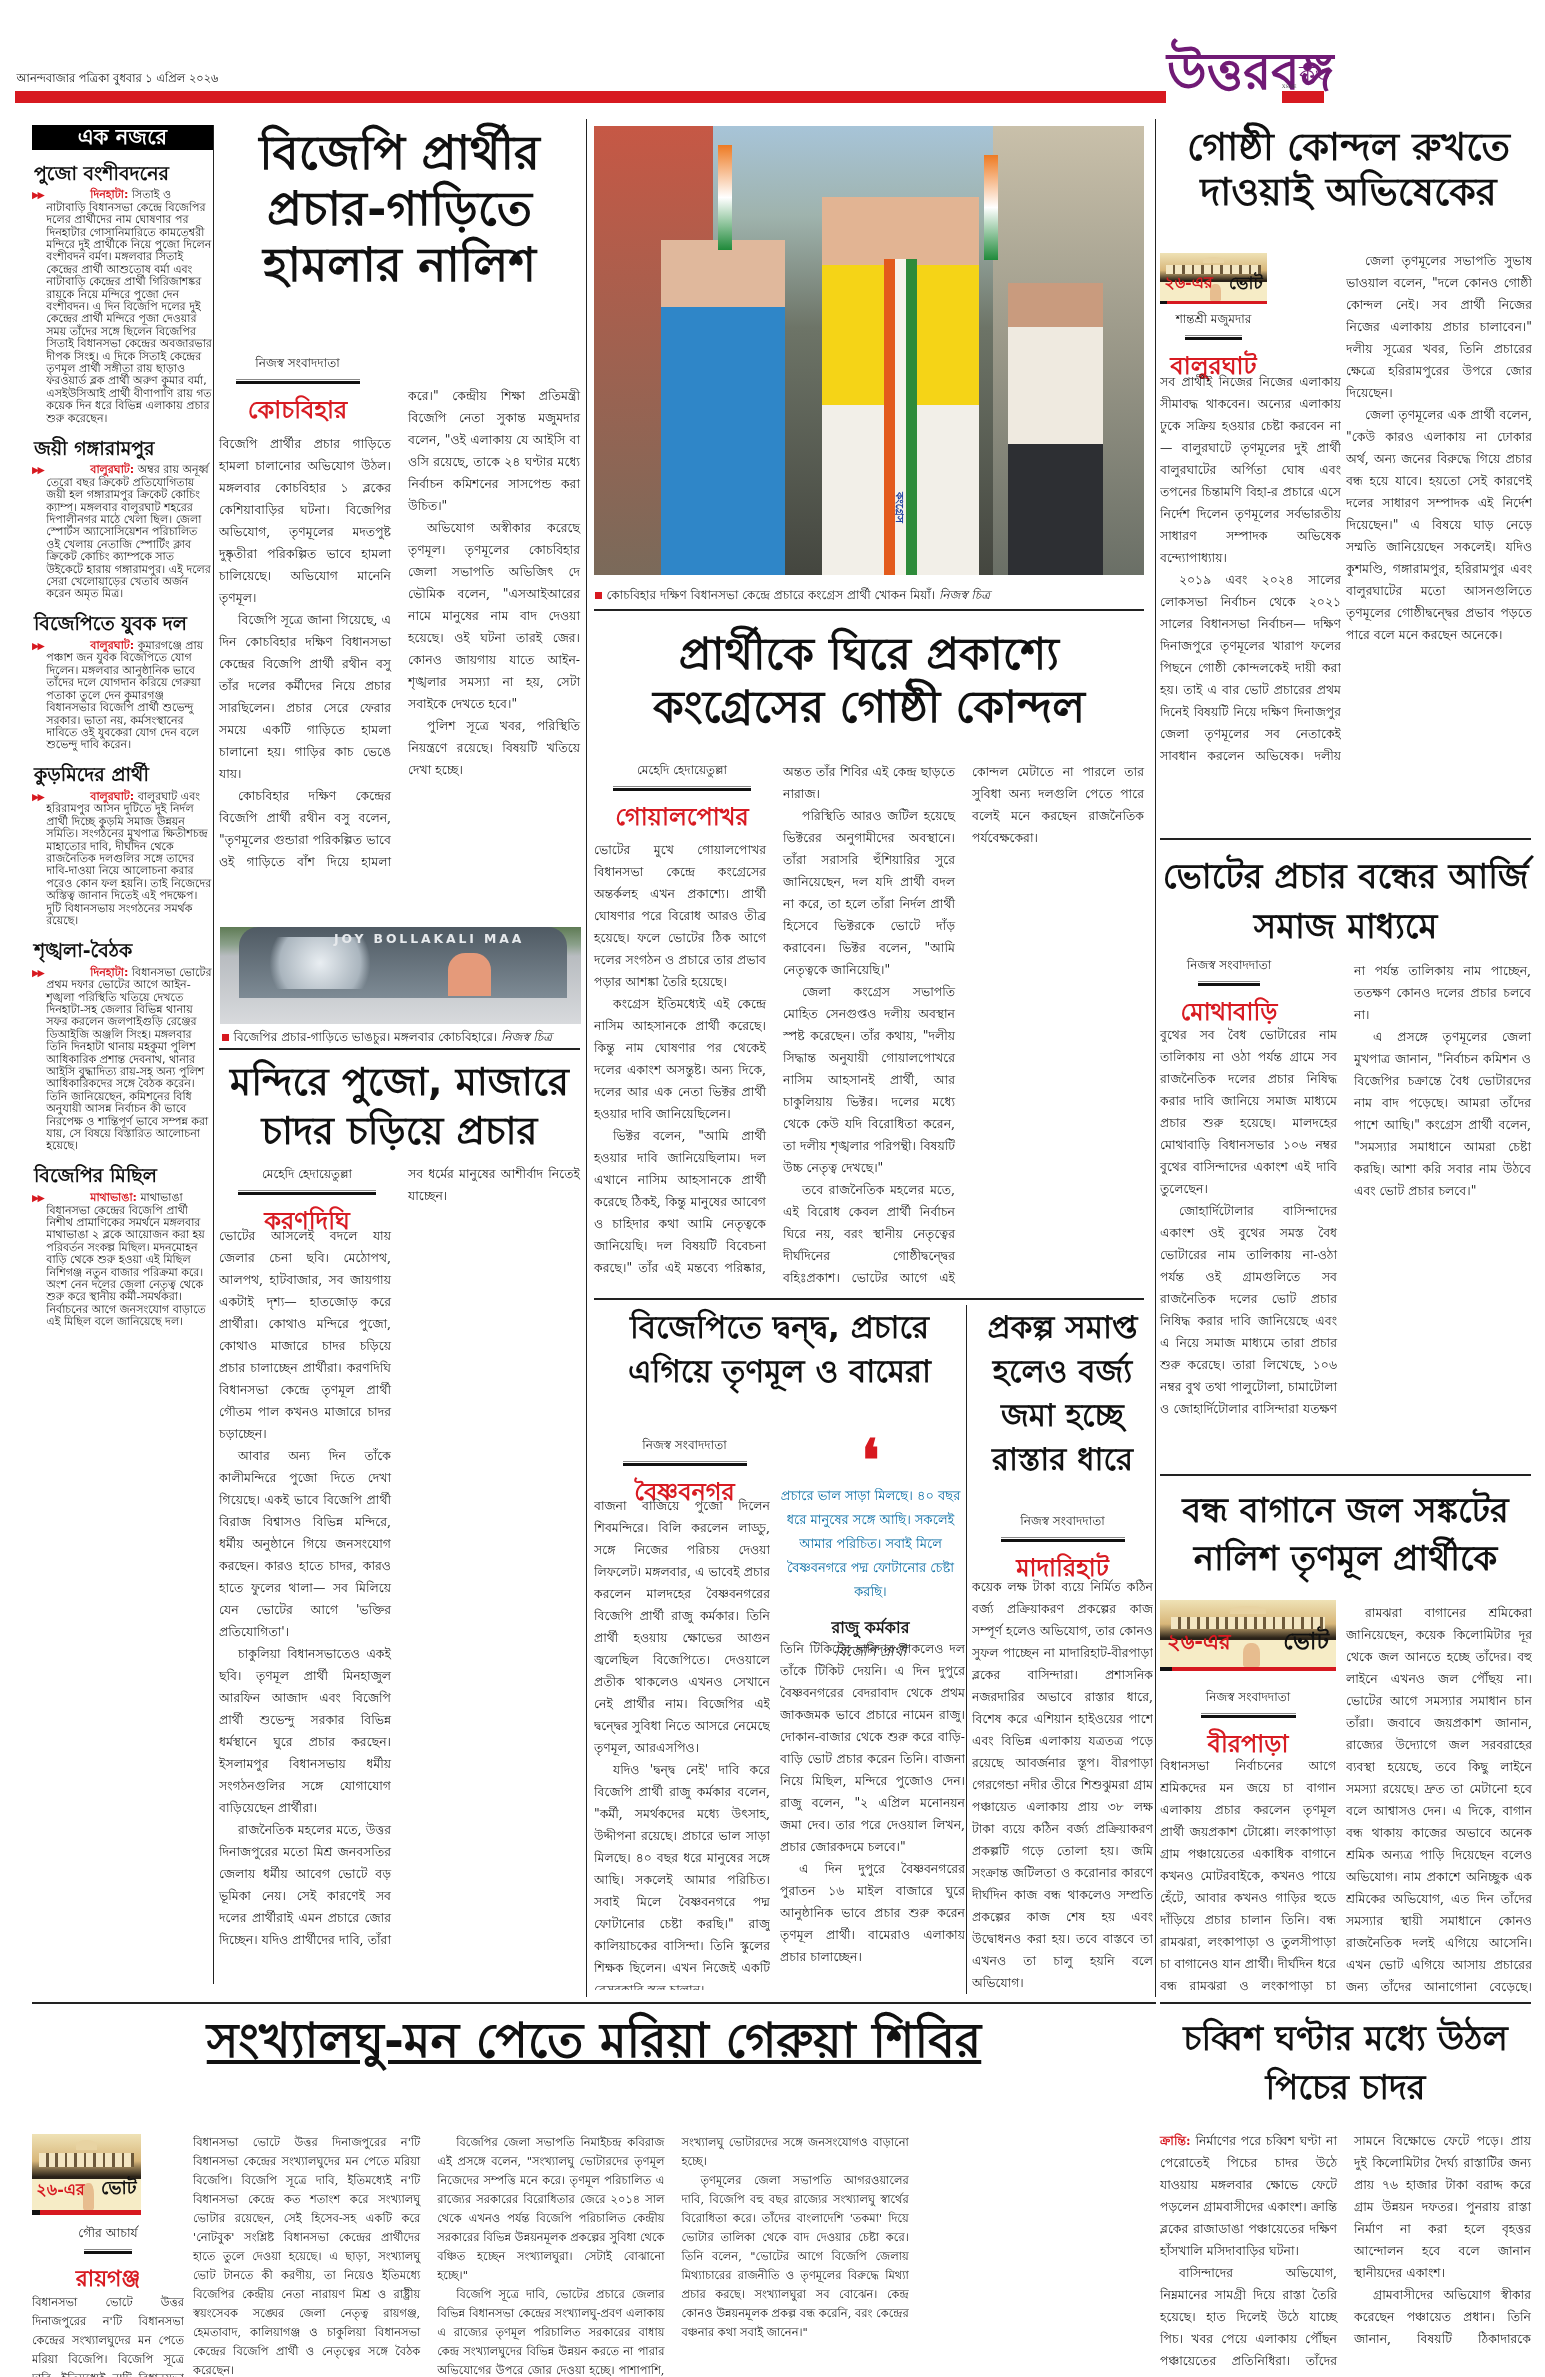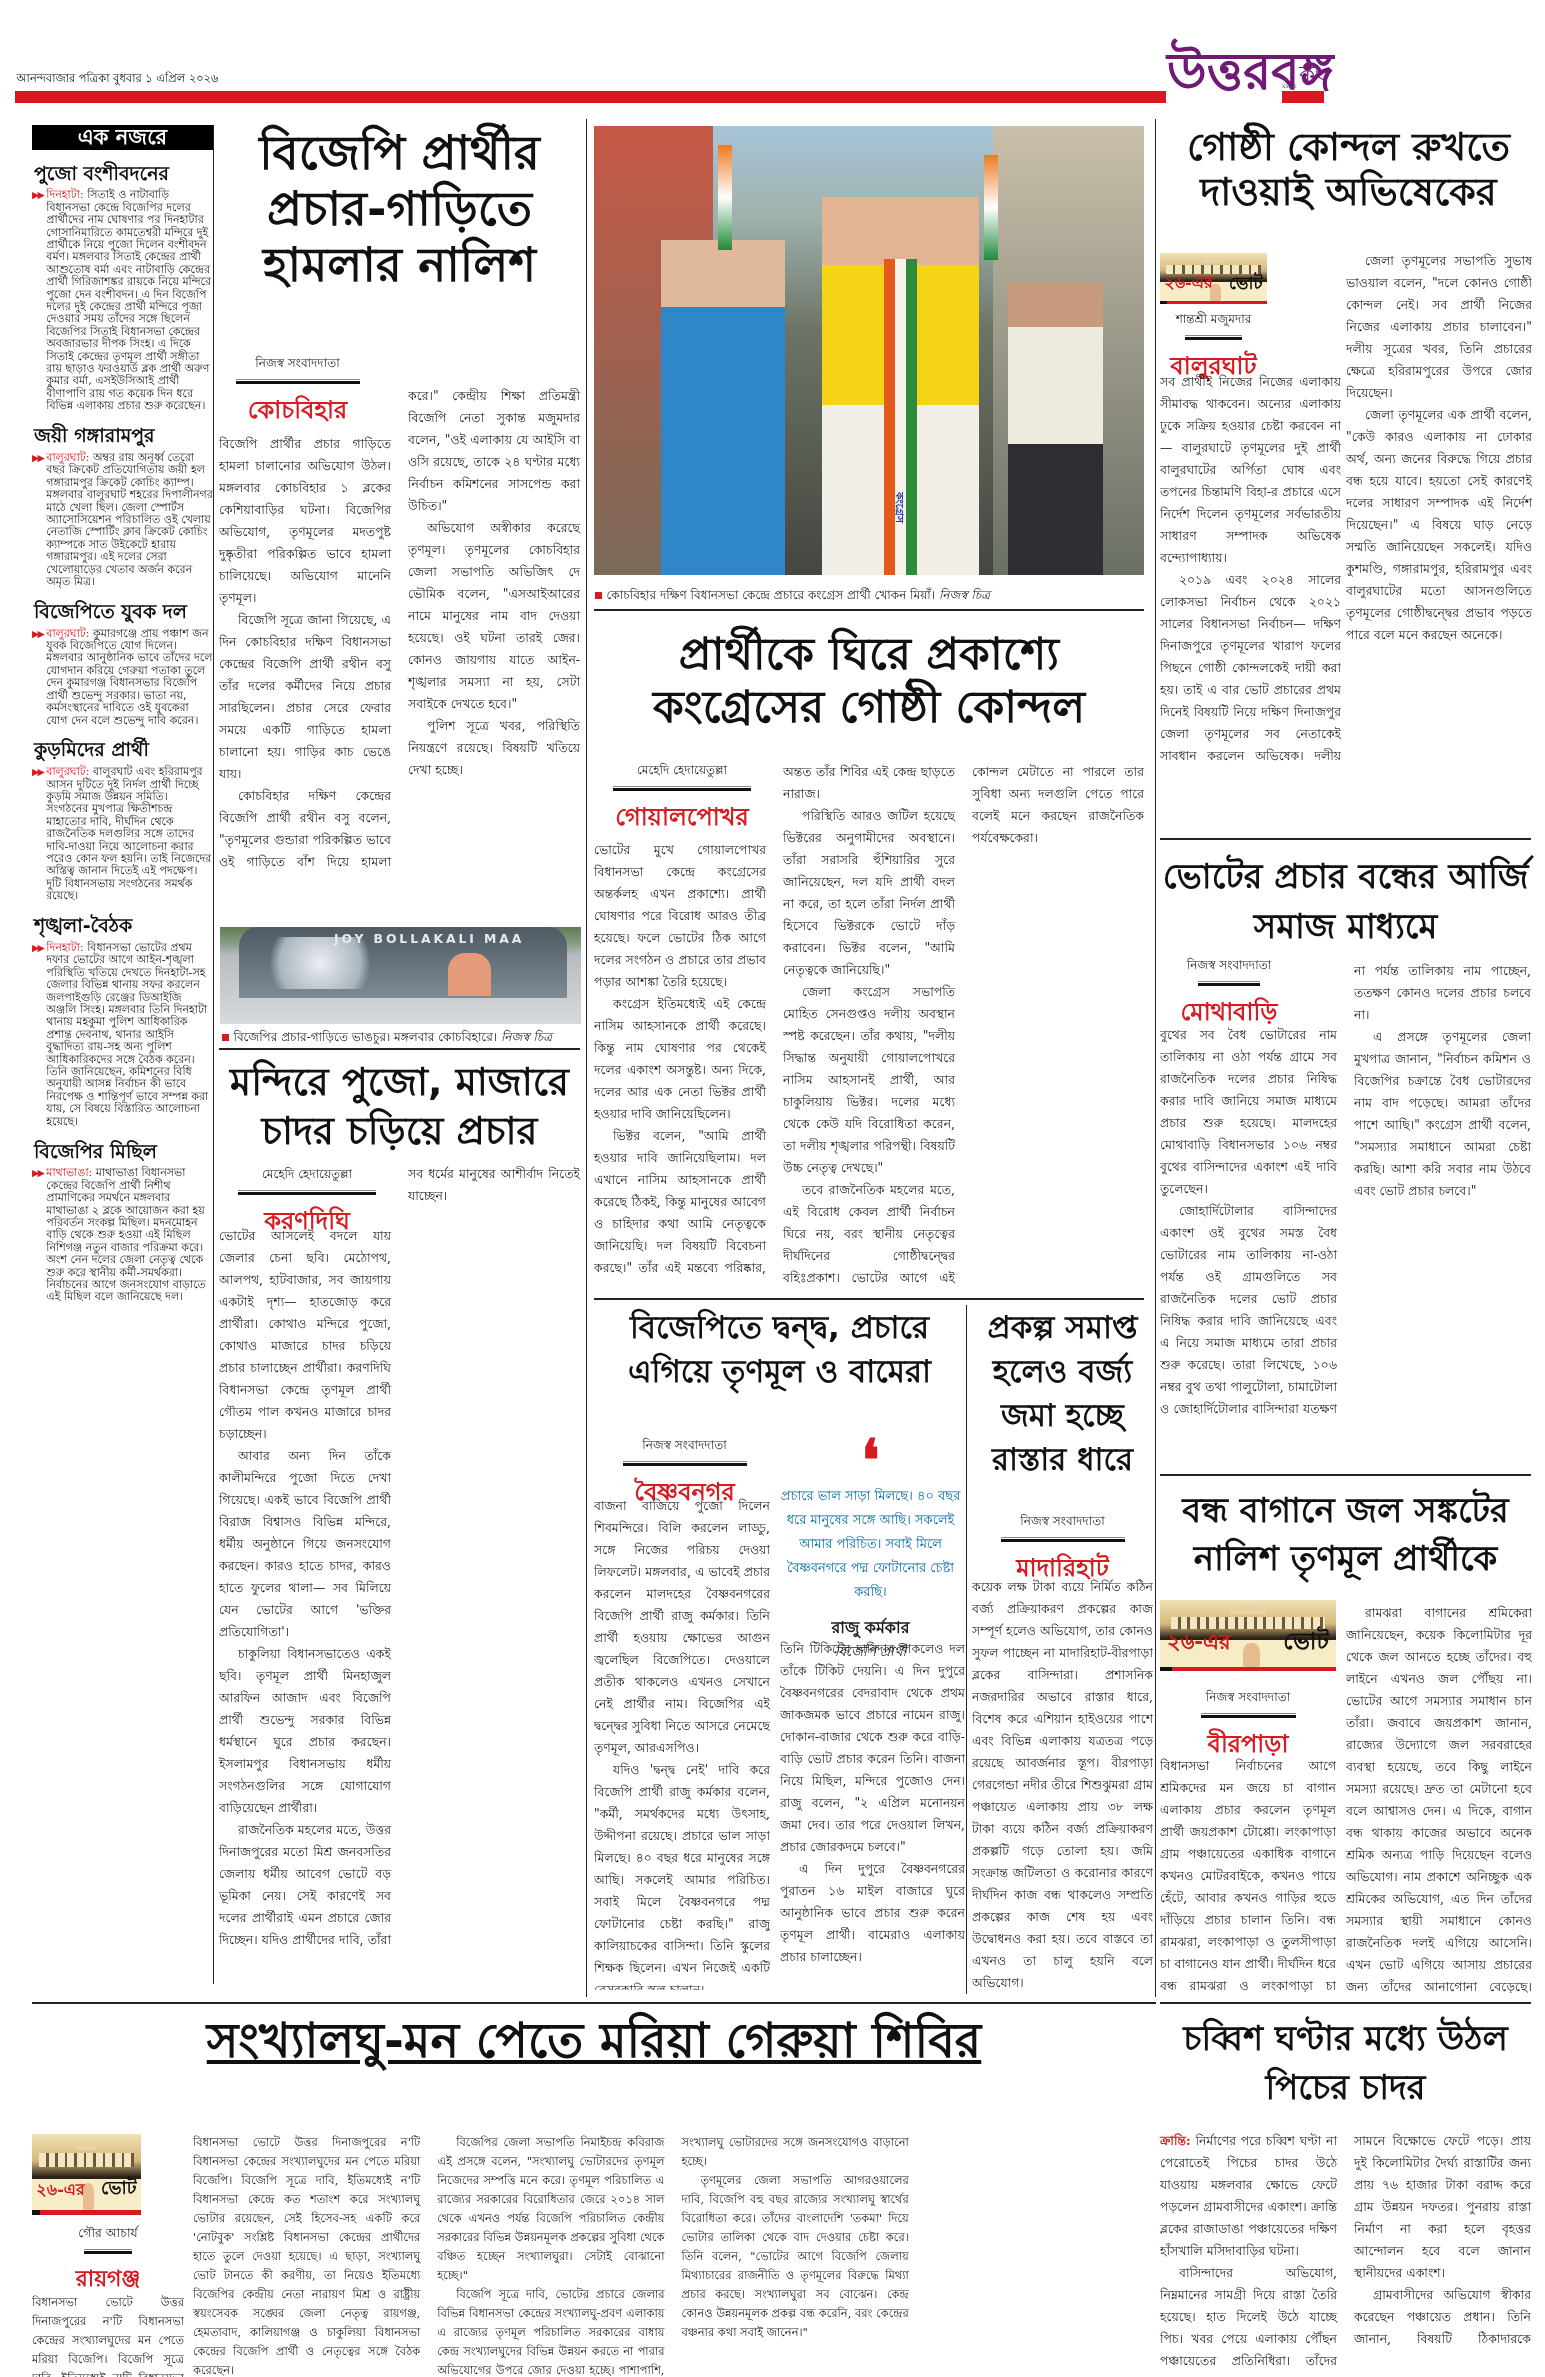--- a/index.html
+++ b/index.html
@@ -31,21 +31,21 @@
   .red-band-right { left: 1282px; top: 91px; width: 42px; height: 12.4px; background: #d71920; }
   .page-no { left: 1299px; top: 56px; font-size: 23px; font-family: "DejaVu Serif", serif; color: #701a75; }
 
   
   .glance { left: 32px; top: 125px; width: 181px; }
   .glance-head { background: #000000; color: #fff; font-weight: bold; font-size: 21px; text-align: center; height: 25px; line-height: 25px; }
   .brief { margin-top: 10.5px; }
   .brief h3 { font-family: "DejaVu Sans", sans-serif; font-weight: bold; font-size: 19px; line-height: 25px; color: #111; padding-left: 1.9px; white-space: nowrap; }
   .brief .txt { font-family: "DejaVu Sans", sans-serif; font-size: 11px; line-height: 12.4px; padding-left: 14.3px; margin-top: 3.8px; color: #1b1b1b; }
   .brief .txt .arrow { color: #d71920; font-size: 9.5px; margin-left: -14.3px; letter-spacing: -1.9px; }
-  .brief .txt .dateline { color: #d71920; font-weight: normal; }
+  .brief .txt .dateline { color: #d71920; font-weight: bold; margin-left: 44px; }
 
   
   .photo { position: absolute; overflow: hidden; }
   .caption { position: absolute; font-family: "DejaVu Serif", serif; font-size: 12px; color: #222; white-space: nowrap; }
   .caption .sq { display: inline-block; width: 6.7px; height: 6.7px; background: #d71920; margin-right: 4.8px; vertical-align: middle; }
   .caption .credit { font-style: italic; }
 
   
   .vote-logo { position: absolute; overflow: hidden; background: #f6ecc6; }
   .vote-logo .bldg { position: absolute; left: 0; top: 0; width: 100%; height: 56%; background: linear-gradient(#efe2b6, #d8b77a 60%, #2a2218 95%); }

